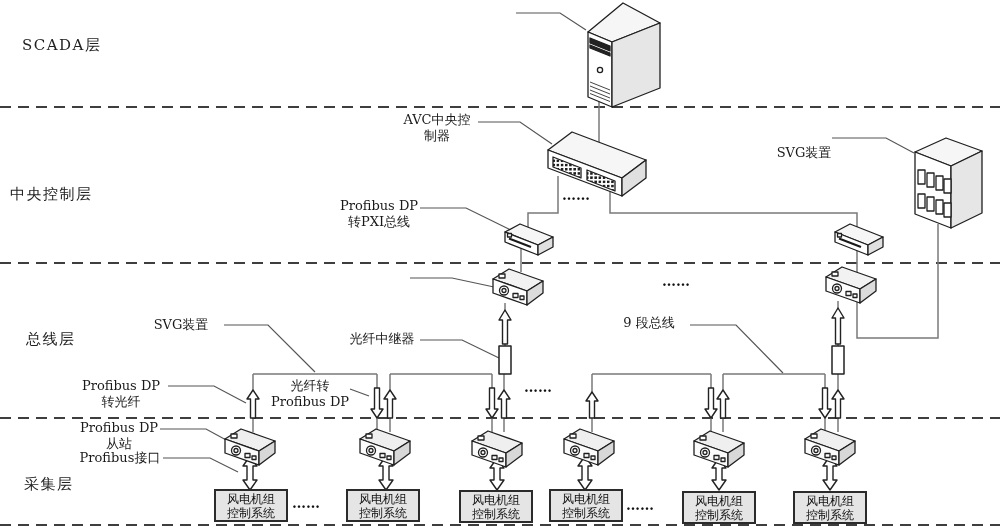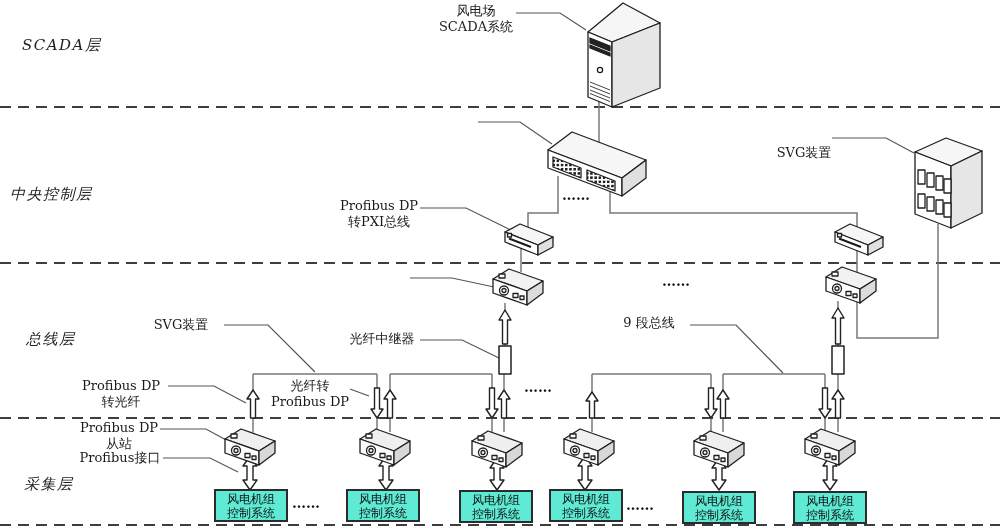--- a/index.html
+++ b/index.html
@@ -1,23 +1,23 @@
 <!DOCTYPE html>
 <html><head>
 <meta charset="utf-8">
 <style>
   html,body{margin:0;padding:0;background:#fff;}
   .stage{position:relative;width:1000px;height:529px;background:#fff;overflow:hidden;
          font-family:"DejaVu Serif","Liberation Serif",serif;}
   .abs{position:absolute;left:0;top:0;}
   .lbl{position:absolute;font-size:13px;line-height:1.25;color:#1a1a1a;text-align:center;white-space:nowrap;}
   .lbl span{display:block;}
-  .layer{position:absolute;font-size:15px;color:#222;letter-spacing:1.5px;white-space:nowrap;font-style:italic;}
+  .layer{position:absolute;font-size:15px;color:#222;letter-spacing:1.5px;white-space:nowrap;}
   .dots{position:absolute;font-size:14px;font-weight:bold;color:#111;line-height:1;white-space:nowrap;}
-  .tbox{position:absolute;width:70px;height:28px;border:2px solid #2b2b2b;background:#5eead4;
+  .tbox{position:absolute;width:70px;height:28px;border:2px solid #2b2b2b;background:#e5e5e5;
         font-size:12px;line-height:1.2;text-align:center;padding-top:1px;color:#111;}
   .tbox span{display:block;}
   .dev{position:absolute;}
   .dev polygon,.dev rect,.dev circle{stroke:#1f1f1f;stroke-width:1.3;stroke-linejoin:round;}
 </style>
 </head>
 <body>
 
 <div class="stage">
 
@@ -251,23 +251,23 @@
   <div class="tbox" style="left:793px;top:491px">
     <span>风电机组</span>
     <span>控制系统</span>
   </div>
 
   <div class="layer" style="left:22px;top:36px">SCADA层</div>
   <div class="layer" style="left:10px;top:185px">中央控制层</div>
   <div class="layer" style="left:26px;top:330px">总线层</div>
   <div class="layer" style="left:24px;top:475px">采集层</div>
 
-  <div class="lbl" style="left:436px;top:3px;width:80px">
-    <span>风电场</span>
-    <span>SCADA系统</span>
+  <div class="lbl" style="left:394px;top:112px;width:86px">
+    <span>AVC中央控</span>
+    <span>制器</span>
   </div>
   <div class="lbl" style="left:772px;top:145px;width:64px">SVG装置</div>
   <div class="lbl" style="left:332px;top:198px;width:94px">
     <span>Profibus DP</span>
     <span>转PXI总线</span>
   </div>
   <div class="lbl" style="left:150px;top:317px;width:62px">SVG装置</div>
   <div class="lbl" style="left:344px;top:331px;width:76px">光纤中继器</div>
   <div class="lbl" style="left:616px;top:315px;width:66px">9 段总线</div>
   <div class="lbl" style="left:78px;top:378px;width:86px">

